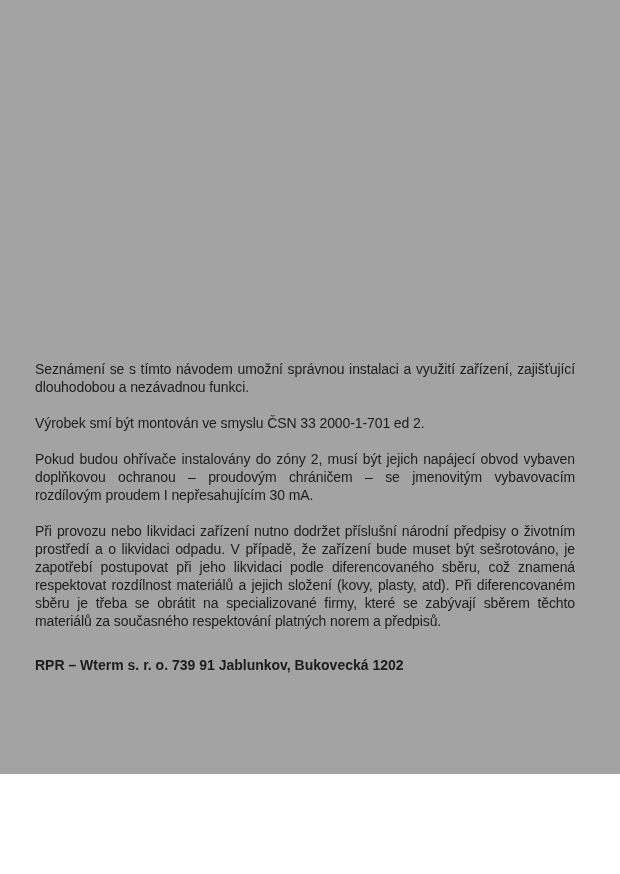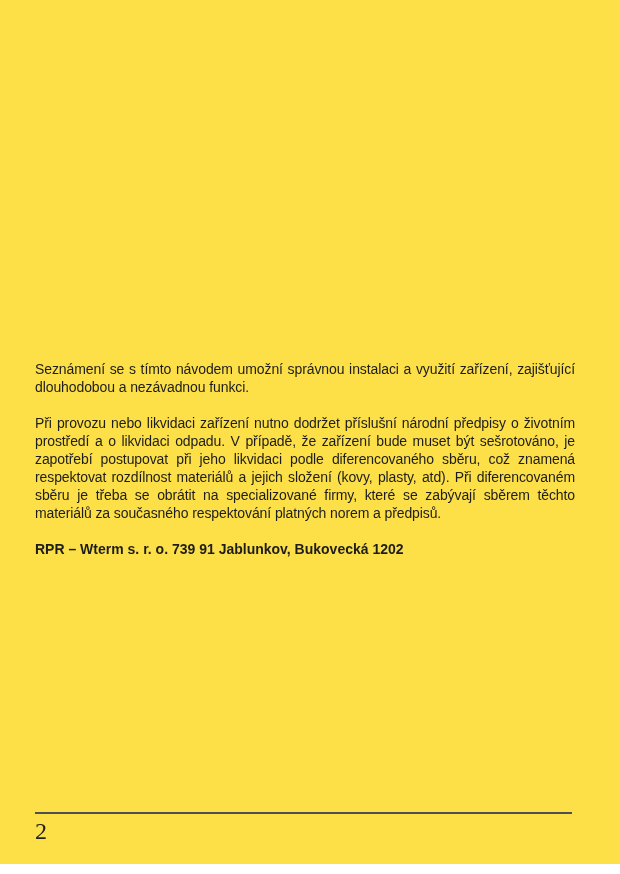--- a/index.html
+++ b/index.html
@@ -3,41 +3,41 @@
   <meta charset="utf-8">
   <style>
     html, body {
       margin: 0;
       padding: 0;
       background: #ffffff;
     }
     .page {
       position: relative;
       width: 620px;
-      height: 864px;
-      background: #fde047;
+      height: 774px;
+      background: #a3a3a3;
       overflow: hidden;
       font-family: "Liberation Sans", sans-serif;
     }
     .text-block {
       position: absolute;
       left: 35px;
       top: 360px;
       width: 540px;
       font-size: 14px;
       line-height: 18px;
       letter-spacing: -0.1px;
       color: #1d1d1d;
       text-align: justify;
     }
     .text-block p {
       margin: 0 0 18px 0;
     }
     .text-block p.address {
-      margin-top: 18px;
+      margin-top: 26px;
       font-weight: bold;
       text-align: left;
       letter-spacing: 0;
     }
     .footer-rule {
       position: absolute;
       left: 35px;
       top: 812px;
       width: 537px;
       height: 2px;
@@ -53,20 +53,22 @@
       color: #222222;
     }
   </style>
 </head>
 <body>
 
 <div class="page">
 
   <div class="text-block">
     <p>Seznámení se s tímto návodem umožní správnou instalaci a využití zařízení, zajišťující dlouhodobou a nezávadnou funkci.</p>
+    <p>Výrobek smí být montován ve smyslu ČSN 33 2000-1-701 ed 2.</p>
+    <p>Pokud budou ohřívače instalovány do zóny 2, musí být jejich napájecí obvod vybaven doplňkovou ochranou – proudovým chráničem – se jmenovitým vybavovacím rozdílovým proudem I nepřesahujícím 30 mA.</p>
     <p>Při provozu nebo likvidaci zařízení nutno dodržet příslušní národní předpisy o životním prostředí a o likvidaci odpadu. V případě, že zařízení bude muset být sešrotováno, je zapotřebí postupovat při jeho likvidaci podle diferencovaného sběru, což znamená respektovat rozdílnost materiálů a jejich složení (kovy, plasty, atd). Při diferencovaném sběru je třeba se obrátit na specializované firmy, které se zabývají sběrem těchto materiálů za současného respektování platných norem a předpisů.</p>
     <p class="address">RPR – Wterm s. r. o. 739 91 Jablunkov, Bukovecká 1202</p>
   </div>
 
   <div class="footer-rule"></div>
 
   <div class="page-number">2</div>
 
 </div>
 

